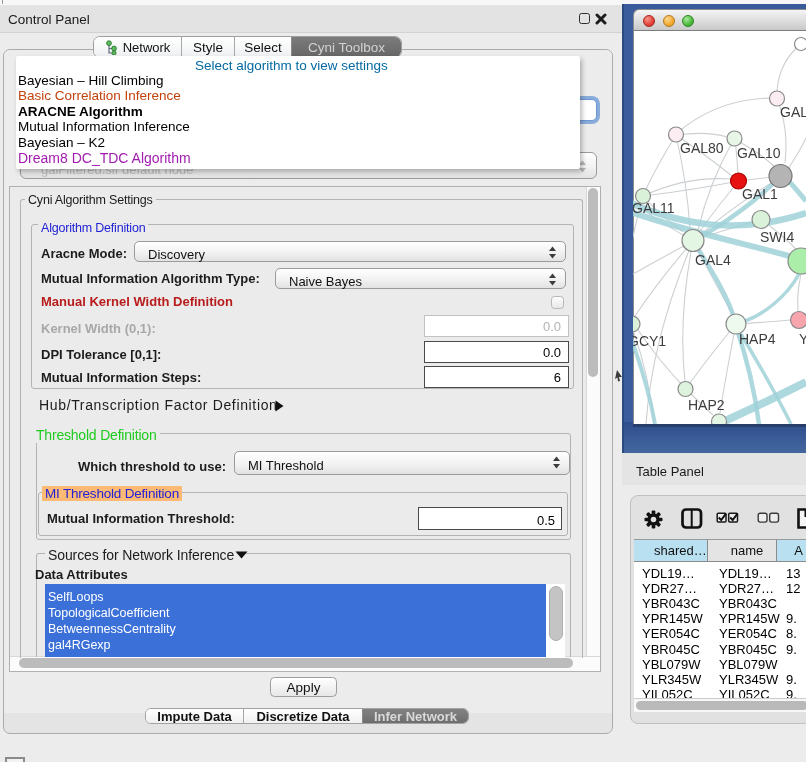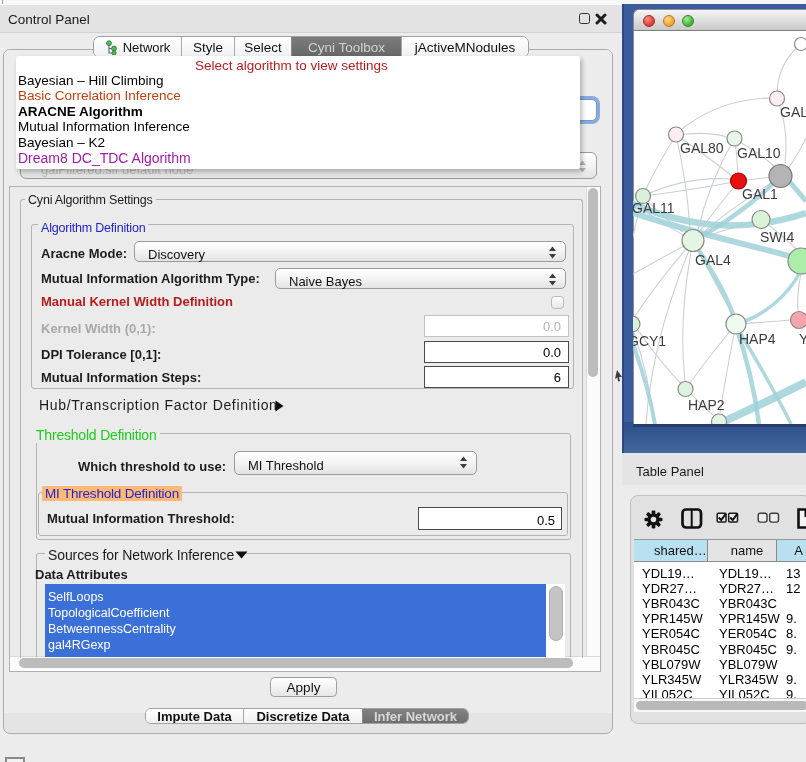--- a/index.html
+++ b/index.html
@@ -37,21 +37,20 @@
         <path d="M4 4 V13 H8" stroke="#5f6d7d" stroke-width="1.2" fill="none"></path>
         <path d="M4 8.5 H8" stroke="#5f6d7d" stroke-width="1.2"></path>
         <circle cx="4" cy="3.2" r="2.4" fill="#5cb85c" stroke="#2e7d32" stroke-width="0.9"></circle>
         <circle cx="9" cy="8.5" r="2.4" fill="#5cb85c" stroke="#2e7d32" stroke-width="0.9"></circle>
         <circle cx="9" cy="13" r="2.1" fill="#5cb85c" stroke="#2e7d32" stroke-width="0.9"></circle>
       </svg>
     Network</div>
   <div style="width:53px;display:flex;align-items:center;justify-content:center;background:linear-gradient(#ffffff,#eef0f2);border-left:1px solid #a8a8a8;font-size:13.5px;color:#111;">Style</div>
   <div style="width:57px;display:flex;align-items:center;justify-content:center;background:linear-gradient(#ffffff,#eef0f2);border-left:1px solid #a8a8a8;font-size:13.5px;color:#111;">Select</div>
   <div style="width:110px;display:flex;align-items:center;justify-content:center;background:linear-gradient(#7c7c7c,#666);border-left:1px solid #8a8a8a;font-size:13.5px;color:#d2d2d2;">Cyni Toolbox</div>
-  <div style="width:127px;display:flex;align-items:center;justify-content:center;background:linear-gradient(#ffffff,#eef0f2);border-left:1px solid #a8a8a8;font-size:13.5px;color:#111;">jActiveMNodules</div>
 </div>
 
 <div class="abs" style="left:9px;top:186px;width:592px;height:486px;border:1px solid #b0b0b0;background:#ebebeb;"></div>
 
 <div class="abs" style="left:586px;top:187px;width:14px;height:471px;background:#fbfbfb;border-left:1px solid #d8d8d8;"></div>
 <div class="abs" style="left:588px;top:188px;width:10px;height:189px;background:#bcbcbc;border-radius:5px;"></div>
 
 <div class="abs" style="left:10px;top:656px;width:590px;height:15px;background:#fbfbfb;border-top:1px solid #d8d8d8;"></div>
 <div class="abs" style="left:19px;top:658px;width:554px;height:9.5px;background:#bcbcbc;border-radius:5px;"></div>
 
@@ -99,21 +98,21 @@
 
 <div class="abs" style="left:39px;top:396.5px;font-size:14px;color:#1c1c1c;letter-spacing:0.65px;">Hub/Transcription Factor Definition</div>
 <svg class="abs" style="left:275px;top:400px;" width="9" height="12" viewBox="0 0 9 12">
     <path d="M0.5 0.5 L8.5 6 L0.5 11.5 Z" fill="#111"></path>
   </svg>
 
 <div class="grp" style="left:36px;top:433px;width:535px;height:107px;"></div>
 <div class="glbl" style="left:33px;top:427px;color:#1ecb1e;background:#ebebeb;font-size:14px;">Threshold Definition</div>
 
 <div class="lbl" style="left:78px;top:458.5px;">Which threshold to use:</div>
-<div class="combo" style="left:234px;top:451px;width:243px;height:24px;">
+<div class="combo" style="left:234px;top:451px;width:336px;height:24px;">
     <span class="ct" style="top:6px;">MI Threshold</span>
   <svg style="position:absolute;right:8px;top:4px;" width="9" height="13" viewBox="0 0 9 13">
       <path d="M4.5 0.5 L8 5 H1 Z" fill="#3c3c3c"></path>
       <path d="M4.5 12.5 L8 8 H1 Z" fill="#3c3c3c"></path>
     </svg>
   </div>
 
 <div class="grp" style="left:38px;top:492px;width:530px;height:44px;"></div>
 <div class="glbl" style="left:42px;top:485.5px;color:#2222d6;background:#fdba74;font-size:13.5px;">MI Threshold Definition</div>
 
@@ -151,21 +150,21 @@
 <div class="abs" style="left:20px;top:99px;width:577px;height:22px;border:1px solid #6d98d2;border-radius:5px;background:#fff;box-shadow:0 0 0 3px rgba(96,146,212,.7);"></div>
 <div class="combo" style="left:20px;top:152px;width:577px;height:27px;border-radius:6px;">
   <span style="position:absolute;left:20px;top:9px;font-size:13px;color:#bdbdbd;white-space:nowrap;">galFiltered.sif default node</span>
   <svg style="position:absolute;right:9px;top:7px;" width="9" height="13" viewBox="0 0 9 13">
       <path d="M4.5 0.5 L8 5 H1 Z" fill="#b5b5b5"></path>
       <path d="M4.5 12.5 L8 8 H1 Z" fill="#b5b5b5"></path>
     </svg>
 </div>
 
 <div class="abs" style="left:16px;top:56px;width:564px;height:113px;background:#fff;border-radius:2px;box-shadow:2px 3px 5px rgba(0,0,0,.28);"></div>
-<div class="abs" style="left:195px;top:58px;font-size:13.5px;color:#b91c1c;">Select algorithm to view settings</div>
+<div class="abs" style="left:195px;top:58px;font-size:13.5px;color:#0369a1;">Select algorithm to view settings</div>
 <div class="abs" style="left:18px;top:72.5px;font-size:13.5px;color:#000;">Bayesian – Hill Climbing</div>
 <div class="abs" style="left:18px;top:88px;font-size:13.5px;color:#c2410c;">Basic Correlation Inference</div>
 <div class="abs" style="left:18px;top:103.5px;font-size:13.5px;font-weight:bold;color:#000;">ARACNE Algorithm</div>
 <div class="abs" style="left:18px;top:119px;font-size:13.5px;color:#000;">Mutual Information Inference</div>
 <div class="abs" style="left:18px;top:134.5px;font-size:13.5px;color:#000;">Bayesian – K2</div>
 <div class="abs" style="left:18px;top:150px;font-size:14px;color:#a21caf;">Dream8 DC_TDC Algorithm</div>
 
 <div class="abs" style="left:622px;top:4px;width:184px;height:449px;background:#3b5c9c;border-left:2px solid #2c4a82;"></div>
 <div class="abs" style="left:624px;top:422px;width:182px;height:31px;background:linear-gradient(#2e4d8c,#44679f);"></div>
 

